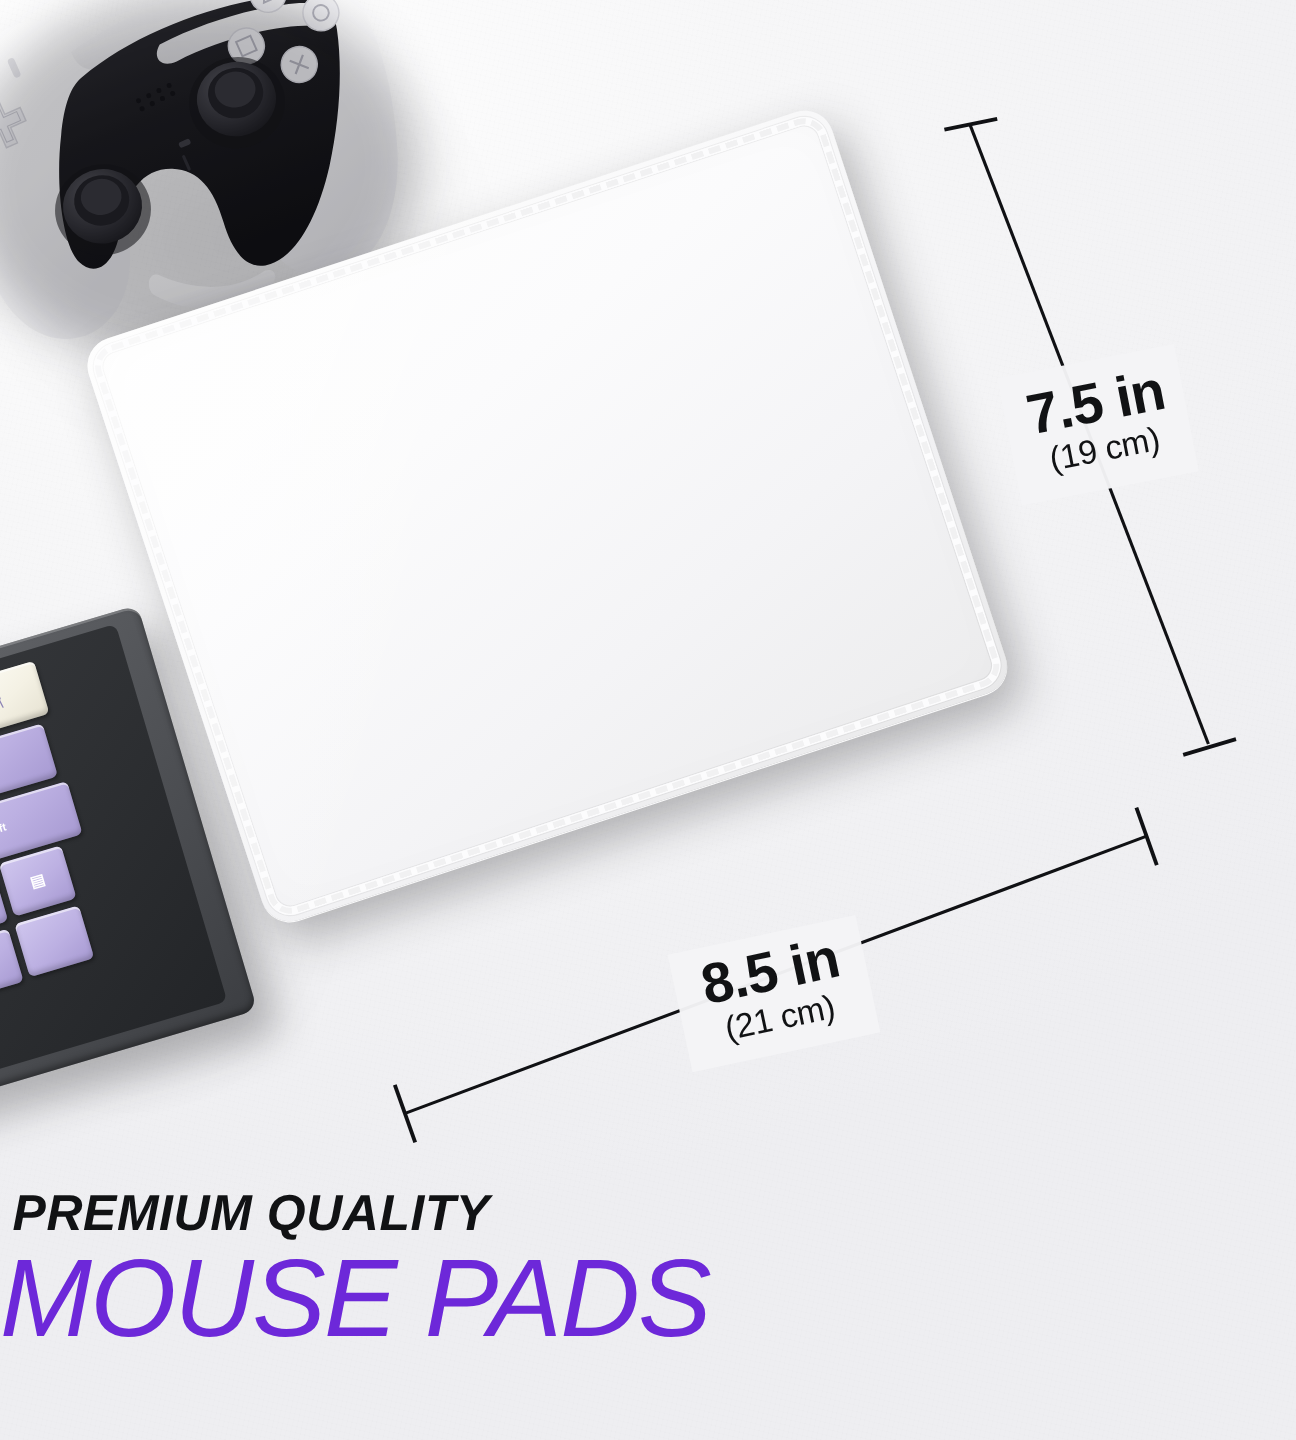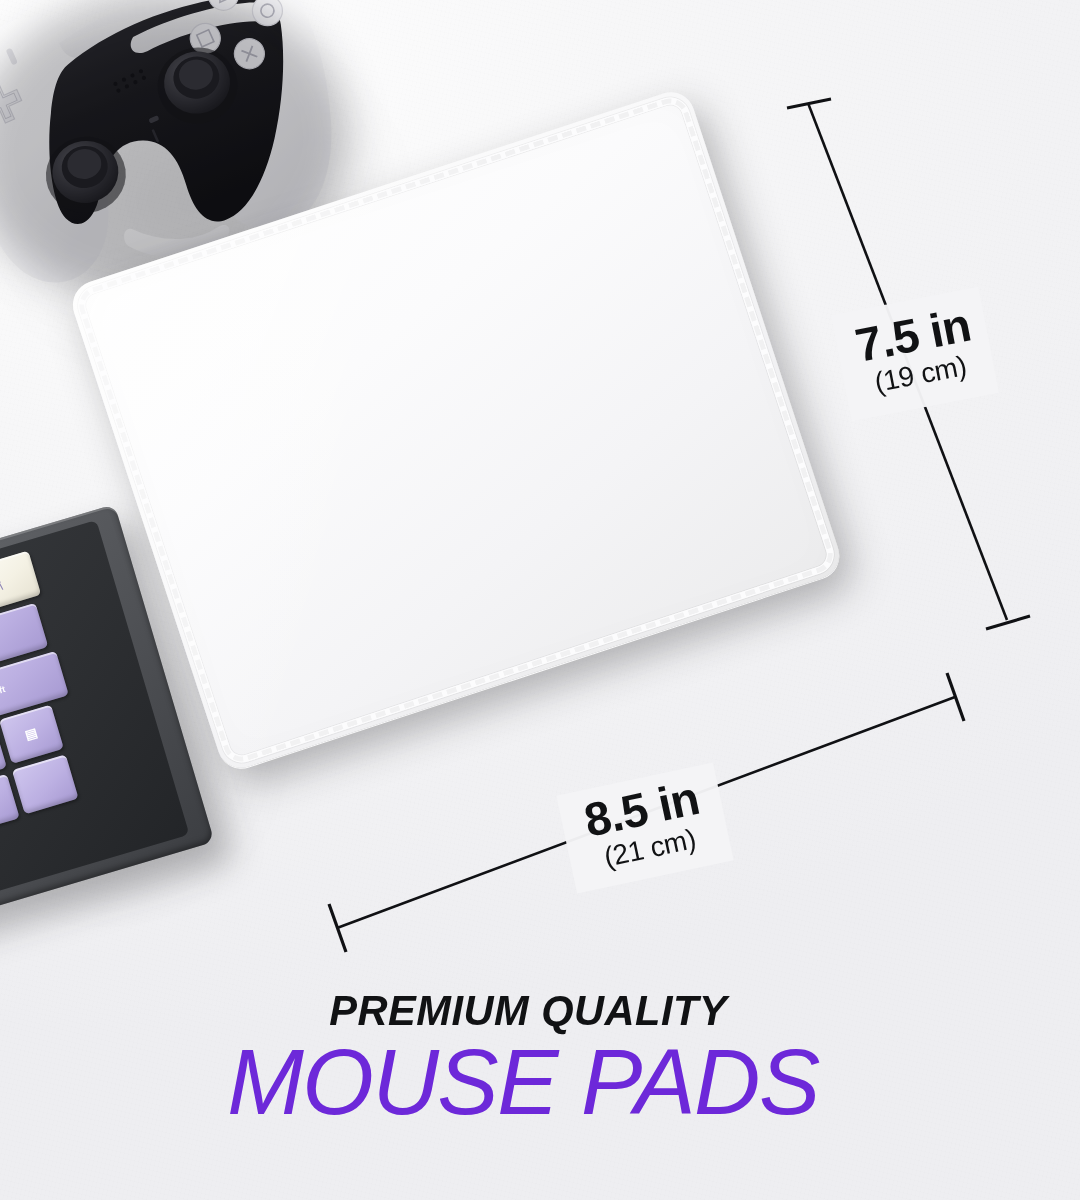--- a/index.html
+++ b/index.html
@@ -213,21 +213,21 @@
     line-height: 1.08;
     margin-top: 2px;
   }
 
   
   #headline-block {
     position: absolute;
     left: 0;
     top: 990px;
     width: 1080px;
-    text-align: center;
+    text-align: left;
     padding-right: 34px;
     box-sizing: border-box;
   }
   #headline-top {
     font-size: 42px;
     font-weight: 700;
     font-style: italic;
     letter-spacing: .5px;
     color: #111214;
     line-height: 1;

